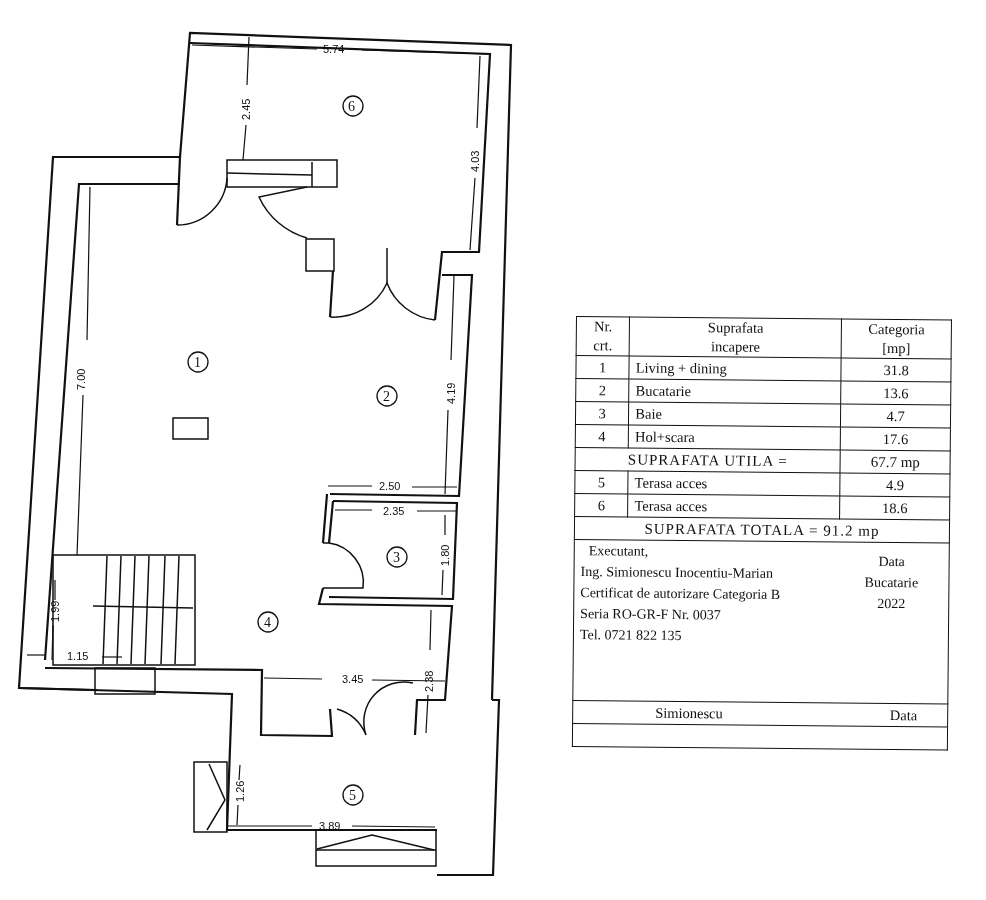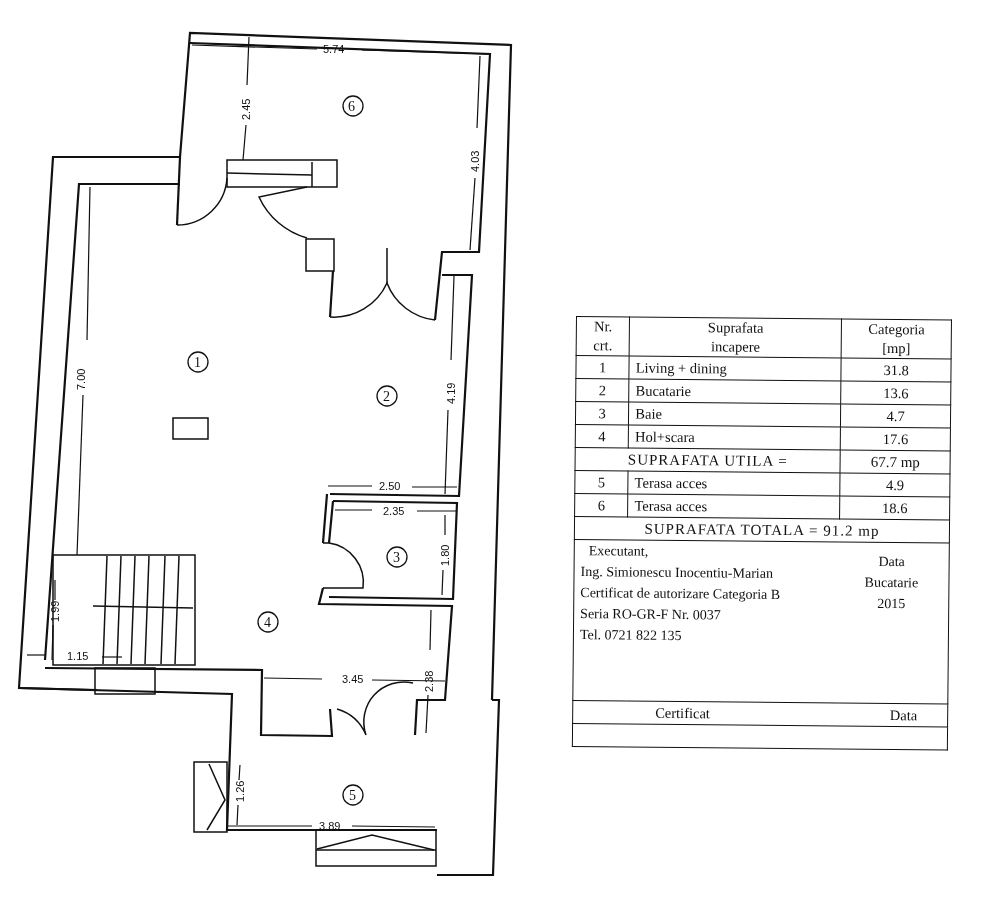--- a/index.html
+++ b/index.html
@@ -210,29 +210,29 @@
           <div class="left">
             <div style="padding-left:8px">Executant,</div>
             <div>Ing. Simionescu Inocentiu-Marian</div>
             <div>Certificat de autorizare Categoria B</div>
             <div>Seria RO-GR-F Nr. 0037</div>
             <div>Tel. 0721 822 135</div>
           </div>
           <div class="right">
             <div>Data</div>
             <div>Bucatarie</div>
-            <div>2015</div>
+            <div>2022</div>
           </div>
         </div>
       </td>
     </tr>
     <tr class="recv">
       <td colspan="3">
             <div class="wrap">
-              <span>Certificat</span>
+              <span>Simionescu</span>
               <span>Data</span>
             </div>
           </td>
     </tr>
     <tr class="blank">
           <td colspan="3"></td>
         </tr>
   </tbody>
     </table>
 </div>

